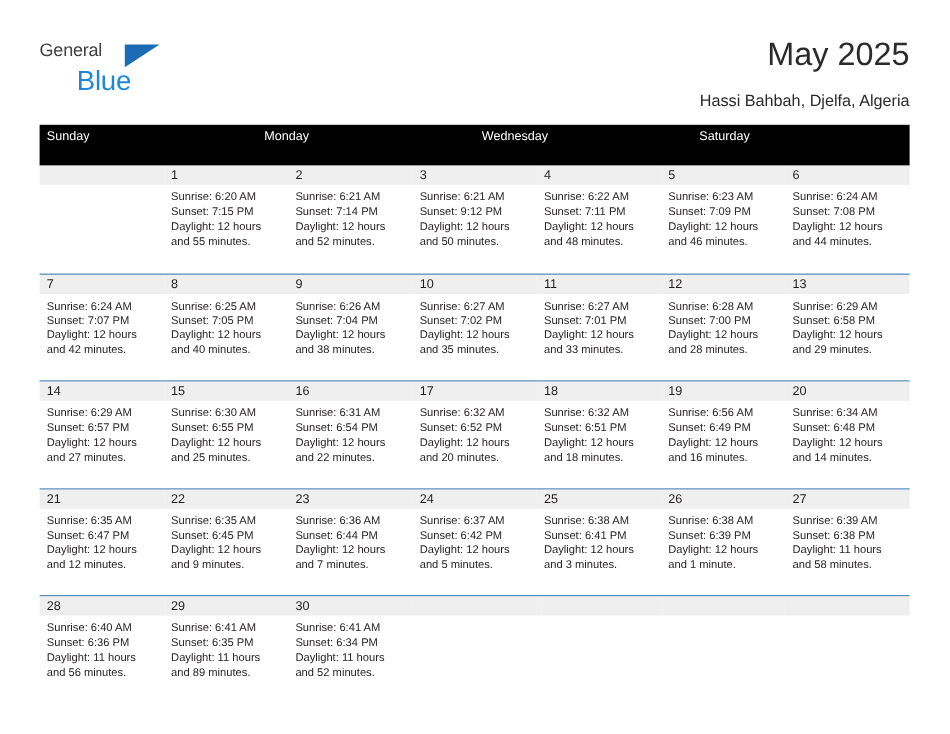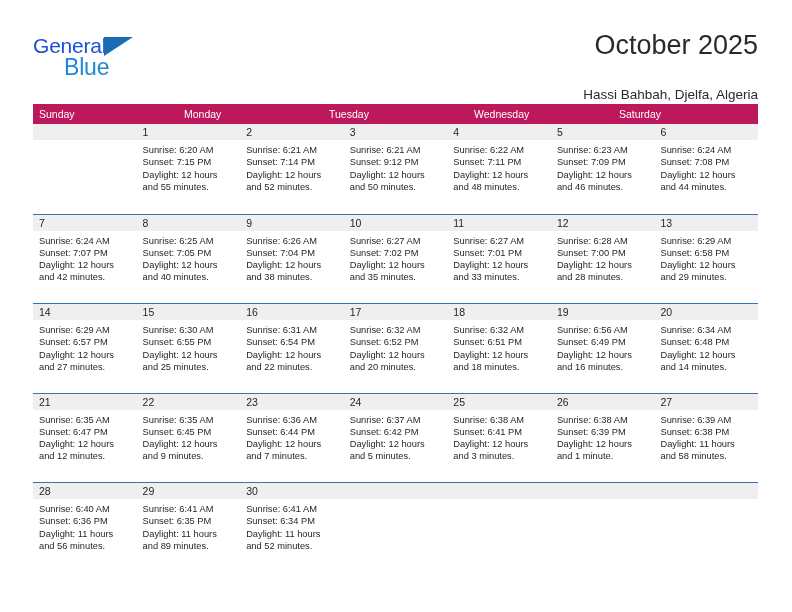--- a/index.html
+++ b/index.html
@@ -34,23 +34,23 @@
     position: absolute;
     left: 0;
     top: 6px;
     width: 150px;
     height: 48px;
   }
   .logo-general {
     position: absolute;
     left: 0;
     top: 0;
-    font-size: 21px;
+    font-size: 15px;
     letter-spacing: -0.2px;
-    color: #1d4ed8;
+    color: #404040;
     font-family: "Liberation Sans", sans-serif;
   }
   .logo-triangle {
     position: absolute;
     left: 71px;
     top: 3px;
     width: 0;
     height: 0;
     border-left: 29px solid #1b6cb5;
     border-bottom: 19px solid transparent;
@@ -75,37 +75,37 @@
     font-size: 27px;
     font-weight: normal;
     color: #2a2a2a;
     line-height: 34px;
     white-space: nowrap;
   }
   .cal-subtitle {
     font-size: 13.5px;
     color: #2a2a2a;
     line-height: 20px;
-    margin-top: 23px;
+    margin-top: 12px;
     white-space: nowrap;
     text-align: right;
   }
 
   
   .calendar {
     position: absolute;
     left: 33px;
     top: 104px;
     width: 725px;
   }
 
   .dow-row {
     display: flex;
-    background: #be185d;
-    height: 20px;
+    background: #000000;
+    height: 34px;
   }
   .dow-cell {
     flex: 1 1 0;
     color: #ffffff;
     font-size: 10.5px;
     line-height: 21px;
     padding-left: 6px;
     box-sizing: border-box;
     white-space: nowrap;
   }
@@ -157,31 +157,30 @@
 
   <div class="header">
 
     <div class="logo">
       <span class="logo-general">General</span>
       <span class="logo-triangle"></span>
       <span class="logo-blue">Blue</span>
     </div>
 
     <div class="title-block">
-      <div class="cal-title">October 2025</div>
+      <div class="cal-title">May 2025</div>
       <div class="cal-subtitle">Hassi Bahbah, Djelfa, Algeria</div>
     </div>
 
   </div>
 
   <div class="calendar">
     <div class="dow-row">
       <div class="dow-cell">Sunday</div>
       <div class="dow-cell">Monday</div>
-      <div class="dow-cell">Tuesday</div>
       <div class="dow-cell">Wednesday</div>
       <div class="dow-cell">Saturday</div>
     </div>
     <div id="weeks-container">
         <div class="week-row first">
           <div class="day-cell empty">
             <div class="daynum-band"></div>
           </div>
           <div class="day-cell">
             <div class="daynum-band">1</div>

